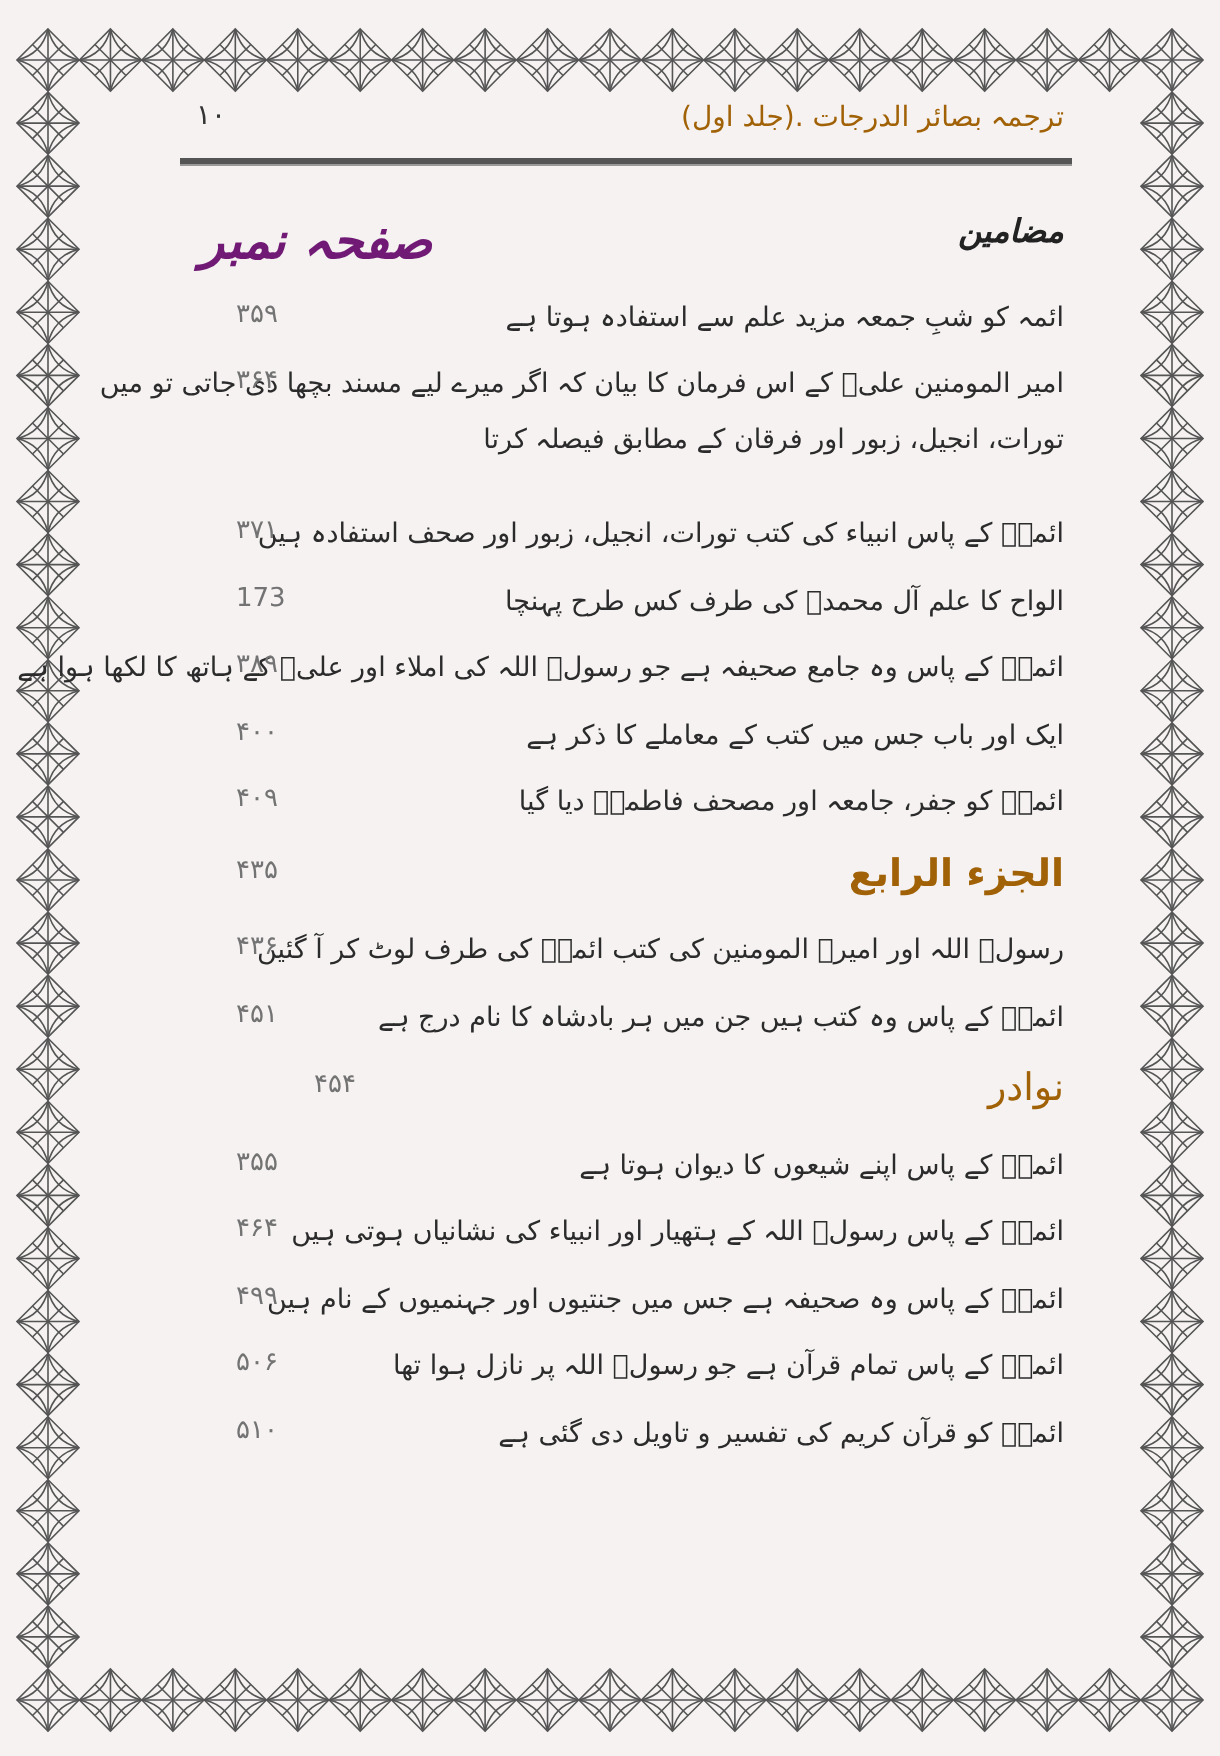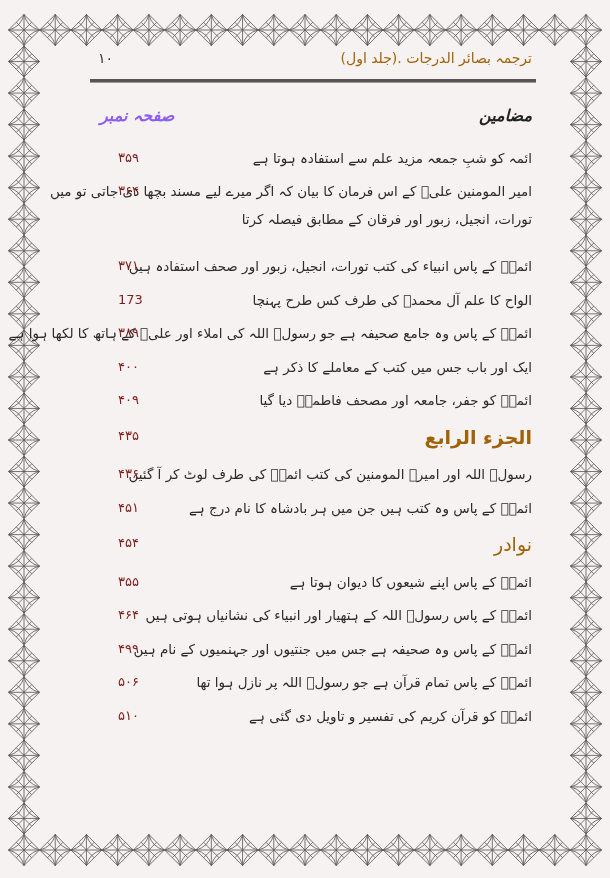--- a/index.html
+++ b/index.html
@@ -25,32 +25,32 @@
       position: absolute; left: 90px; top: 79px; width: 446px; height: 3px;
       background: #555;
       box-shadow: 0 1px 0 #999;
     }
     .col-heading-right {
       position: absolute; right: 78px; top: 106px;
       font-size: 16px; font-weight: bold; font-style: italic; direction: rtl; color: #222;
     }
     .col-heading-left {
       position: absolute; left: 100px; top: 106px;
-      font-size: 16px; font-weight: bold; font-style: italic; direction: rtl; color: #8b5cf6;
+      font-size: 25px; font-weight: bold; font-style: italic; direction: rtl; color: #701a75;
     }
     .entry {
       position: absolute; right: 78px; width: 440px;
       direction: rtl; font-size: 13.5px; color: #2b2b2b; white-space: nowrap;
     }
     .entry .text { display: inline-block; }
     .entry.heading .text { font-size: 19px; font-weight: bold; color: #a16207; }
     .entry .num {
       position: absolute; left: 0; top: 0; width: 60px;
       direction: ltr; text-align: left; padding-left: 26px;
-      font-size: 13px; color: #7f1d1d;
+      font-size: 13px; color: #737373;
     }
   </style>
 </head>
 <body>
 
 <div class="page">
 
   <svg class="border-svg" id="border-svg" xmlns="http://www.w3.org/2000/svg" viewBox="0 0 610 878">
       <g stroke="#555555" fill="none" stroke-width="0.8">
         <path d="M24 14.5 Q27 27 39.5 30 Q27 33 24 45.5 Q21 33 8.5 30 Q21 27 24 14.5 Z"></path>
@@ -804,21 +804,21 @@
   <div class="entry" style="top:466px;">
     <span class="text">رسولؐ اللہ اور امیرؑ المومنین کی کتب ائمہؑ کی طرف لوٹ کر آ گئیں</span>
     <span class="num">۴۳۶</span>
   </div>
   <div class="entry" style="top:500px;">
     <span class="text">ائمہؑ کے پاس وہ کتب ہیں جن میں ہر بادشاہ کا نام درج ہے</span>
     <span class="num">۴۵۱</span>
   </div>
   <div class="entry heading" style="top:533px;">
     <span class="text" style="font-weight:normal;">نوادر</span>
-    <span class="num" style="top:2px;">۴۵۴</span>
+    <span class="num" style="top:2px;text-align:right;">۴۵۴</span>
   </div>
   <div class="entry" style="top:574px;">
     <span class="text">ائمہؑ کے پاس اپنے شیعوں کا دیوان ہوتا ہے</span>
     <span class="num">۳۵۵</span>
   </div>
   <div class="entry" style="top:607px;">
     <span class="text">ائمہؑ کے پاس رسولؐ اللہ کے ہتھیار اور انبیاء کی نشانیاں ہوتی ہیں</span>
     <span class="num">۴۶۴</span>
   </div>
   <div class="entry" style="top:641px;">

